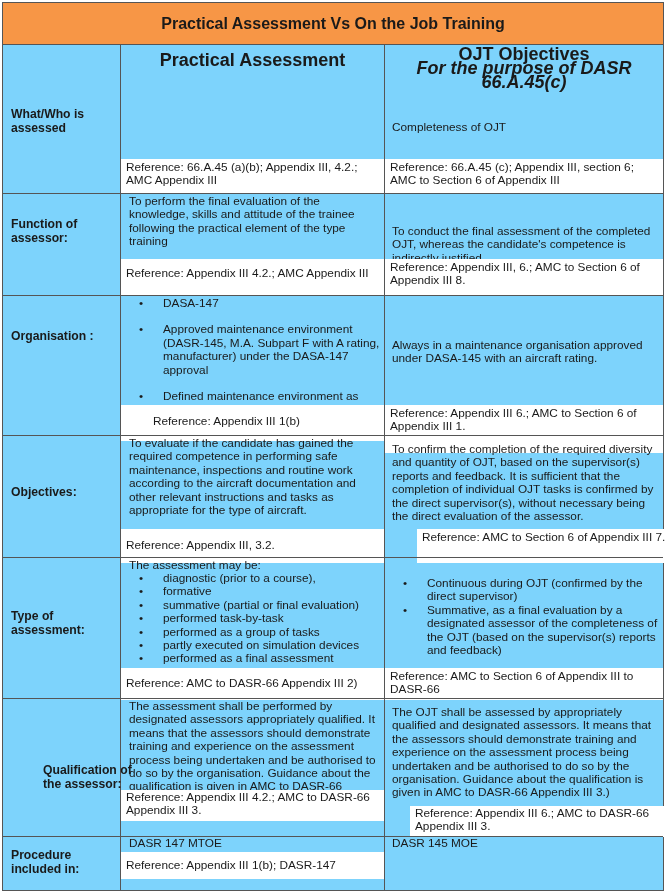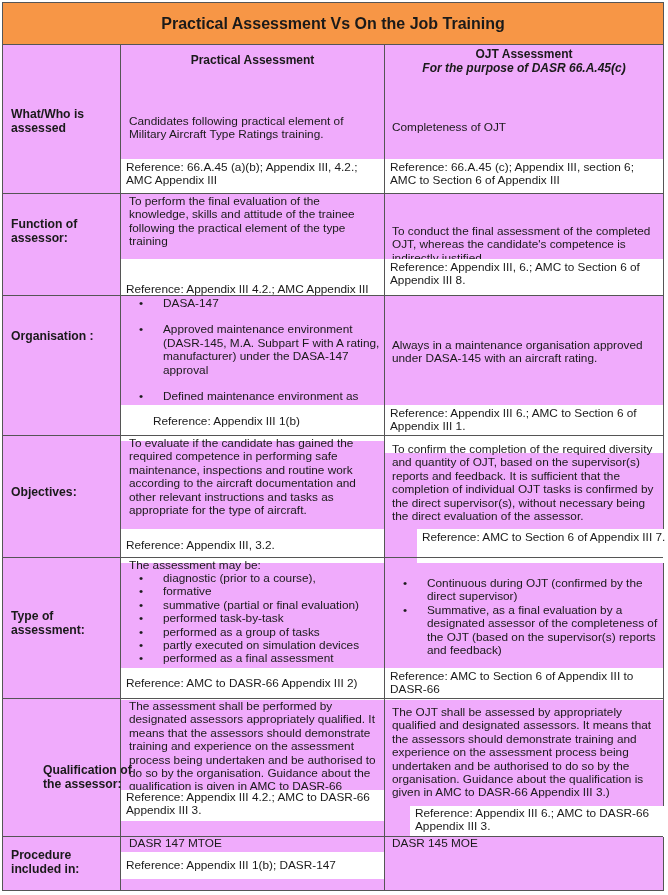--- a/index.html
+++ b/index.html
@@ -1,54 +1,53 @@
 <!DOCTYPE html>
 <html><head>
 <meta charset="utf-8">
 <style>
   html, body { margin:0; padding:0; background:#ffffff; }
   body { width:668px; height:895px; overflow:hidden; font-family:"Liberation Sans", sans-serif; color:#1a1a1a; }
-  .frame { position:absolute; left:2px; top:2px; width:662px; height:889px; border:1px solid #555; background:#f0abfc; box-sizing:border-box; }
+  .frame { position:absolute; left:2px; top:2px; width:662px; height:889px; border:1px solid #555; background:#7dd3fc; box-sizing:border-box; }
   .title { position:absolute; left:0; top:0; width:660px; height:42px; background:#f79646; border-bottom:1px solid #555; box-sizing:border-box; display:flex; align-items:center; justify-content:center; font-weight:bold; font-size:16px; color:#1a1a1a; }
   .vline { position:absolute; width:1px; background:#555; }
   .hline { position:absolute; left:0; width:660px; height:1px; background:#555; }
   .cell { position:absolute; font-size:11.8px; line-height:13.4px; box-sizing:border-box; }
   .lbl { position:absolute; left:8px; font-weight:bold; font-size:12.2px; line-height:14px; }
   .ref { position:absolute; background:#ffffff; font-size:11.8px; line-height:13.4px; box-sizing:border-box; padding:2px 5px; }
-  .hdr { position:absolute; text-align:center; font-weight:bold; font-size:12px; line-height:14px; }
+  .hdr { position:absolute; text-align:center; font-weight:bold; font-size:18px; line-height:14px; }
   ul.b { margin:0; padding:0; list-style:none; }
   ul.b li { position:relative; padding-left:42px; }
   ul.b li::before { content:"\2022"; position:absolute; left:18px; top:0; }
 </style>
 </head>
 <body>
 
 <div class="frame">
   <div class="title">Practical Assessment Vs On the Job Training</div>
 
   <div class="vline" style="left:117px; top:42px; height:846px;"></div>
   <div class="vline" style="left:381px; top:42px; height:846px;"></div>
 
   <div class="hdr" style="left:118px; top:50px; width:263px;">Practical Assessment</div>
   <div class="hdr" style="left:382px; top:44px; width:278px;">
-    <div>OJT Assessment</div>
+    <div>OJT Objectives</div>
     <div style="font-style:italic;">For the purpose of DASR 66.A.45(c)</div>
   </div>
 
   <div class="lbl" style="top:104px; width:100px;">What/Who is assessed</div>
-  <div class="cell" style="left:126px; top:112px; width:250px;">Candidates following practical element of Military Aircraft Type Ratings training.</div>
   <div class="cell" style="left:389px; top:118px; width:265px;">Completeness of OJT</div>
   <div class="ref" style="left:118px; top:156px; width:263px; height:34px;">Reference:  66.A.45 (a)(b); Appendix III, 4.2.; AMC Appendix III</div>
   <div class="ref" style="left:382px; top:156px; width:278px; height:34px;">Reference:  66.A.45 (c); Appendix III, section 6; AMC to Section 6 of Appendix III</div>
   <div class="hline" style="top:190px;"></div>
 
   <div class="lbl" style="top:214px; width:100px;">Function of assessor:</div>
   <div class="cell" style="left:126px; top:192px; width:252px;">To perform the final evaluation of the knowledge, skills and attitude of the trainee following the practical element of the type training</div>
   <div class="cell" style="left:389px; top:200px; width:268px;margin-top:22px;">To conduct the final assessment of the completed OJT, whereas the candidate's competence is indirectly justified.</div>
-  <div class="ref" style="left:118px; top:256px; width:263px; height:36px; padding-top:24px;">Reference: Appendix III 4.2.;  AMC Appendix III</div>
+  <div class="ref" style="left:118px; top:256px; width:263px; height:36px; padding-top:8px;">Reference: Appendix III 4.2.;  AMC Appendix III</div>
   <div class="ref" style="left:382px; top:256px; width:278px; height:36px;">Reference:  Appendix III, 6.;  AMC to Section 6 of Appendix III 8.</div>
   <div class="hline" style="top:292px;"></div>
 
   <div class="lbl" style="top:326px; width:100px;">Organisation :</div>
   <div class="cell" style="left:118px; top:294px; width:262px;">
     <ul class="b">
       <li>DASA-147</li>
       <li style="margin-top:13px;">Approved maintenance environment (DASR-145, M.A. Subpart F with A rating, manufacturer) under the DASA-147 approval</li>
       <li style="margin-top:13px;">Defined maintenance environment as described in the direct approved procedure by the competent authority</li>
     </ul>

